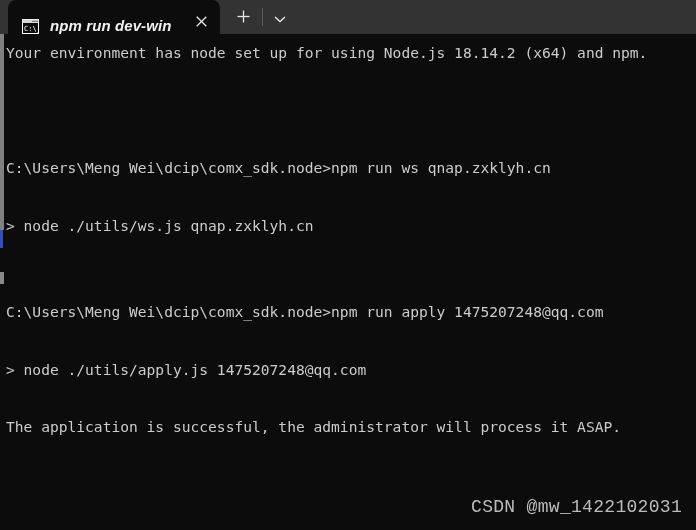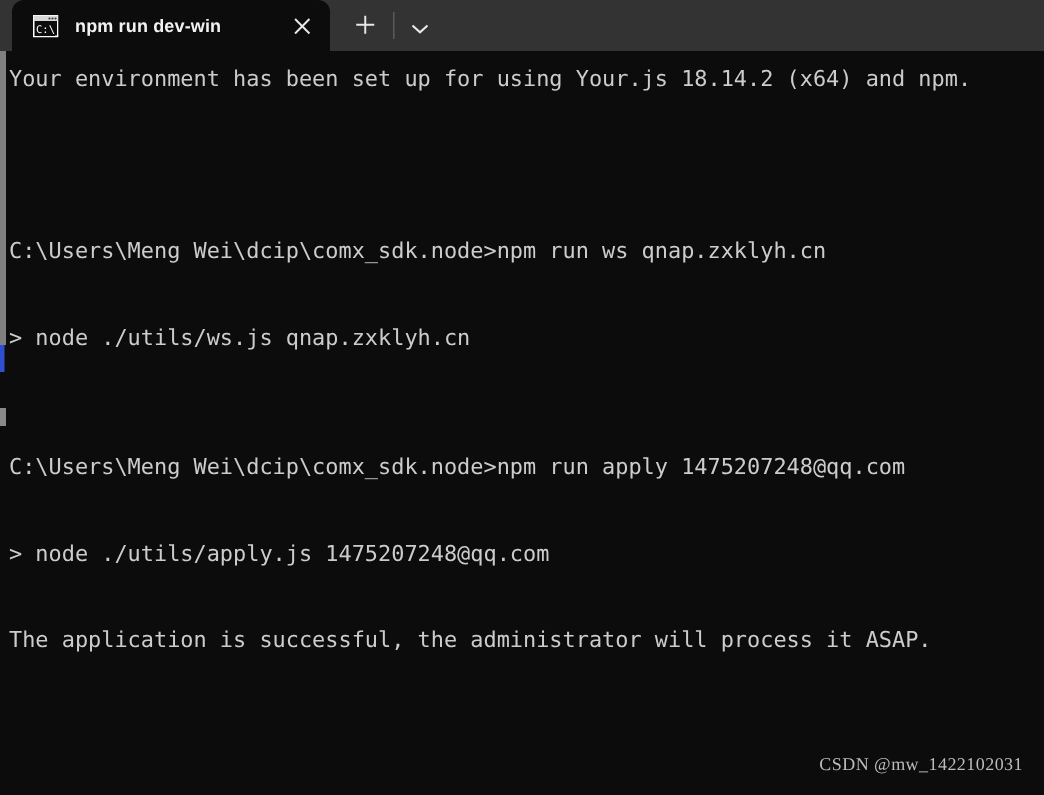--- a/index.html
+++ b/index.html
@@ -37,41 +37,42 @@
   }
 
   .tab {
     position: relative;
     height: 34px;
     min-width: 212px;
     background: #0c0c0c;
     border-top-left-radius: 8px;
     border-top-right-radius: 8px;
     display: flex;
-    align-items: center;
+    align-items: flex-end;
     padding: 0 6px 0 14px;
     margin-left: 8px;
   }
 
   .tab-icon {
     width: 17px;
     height: 15px;
     flex: 0 0 auto;
     margin-right: 11px;
     position: relative;
   }
 
   .tab-title {
     font-family: "Liberation Sans", sans-serif;
-    font-size: 12px;
+    font-size: 15px;
     font-weight: 700;
     color: #f2f2f2;
     white-space: nowrap;
     flex: 1 1 auto;
     letter-spacing: 0.1px;
+    font-style: italic;
   }
 
   .tab-close {
     width: 26px;
     height: 26px;
     display: flex;
     align-items: center;
     justify-content: center;
     flex: 0 0 auto;
     margin-left: 6px;
@@ -162,22 +163,22 @@
     height: 18px;
     background: #2f4fd0;
     top: 196px;
   }
 
   
   .watermark {
     position: absolute;
     right: 14px;
     bottom: 13px;
-    font-family: Liberation Serif, serif;
-    font-size: 12px;
+    font-family: Liberation Mono, monospace;
+    font-size: 18px;
     color: #bcbcbc;
     letter-spacing: 0.3px;
     white-space: nowrap;
   }
 </style>
 </head>
 <body>
 
 <div class="window">
 
@@ -225,21 +226,21 @@
 
   <div class="terminal">
 
     <div class="scroll-strip">
       <div class="scroll-thumb"></div>
       <div class="scroll-mark"></div>
       <div class="scroll-thumb-2"></div>
     </div>
 
     <div class="screen">
-      <div class="line">Your environment has been set up for using Your.js 18.14.2 (x64) and npm.</div>
+      <div class="line">Your environment has node set up for using Node.js 18.14.2 (x64) and npm.</div>
       <div class="line"></div>
       <div class="line"></div>
       <div class="line"></div>
       <div class="line">C:\Users\Meng Wei\dcip\comx_sdk.node&gt;npm run ws qnap.zxklyh.cn</div>
       <div class="line"></div>
       <div class="line">&gt; node ./utils/ws.js qnap.zxklyh.cn</div>
       <div class="line"></div>
       <div class="line"></div>
       <div class="line">C:\Users\Meng Wei\dcip\comx_sdk.node&gt;npm run apply 1475207248@qq.com</div>
       <div class="line"></div>

